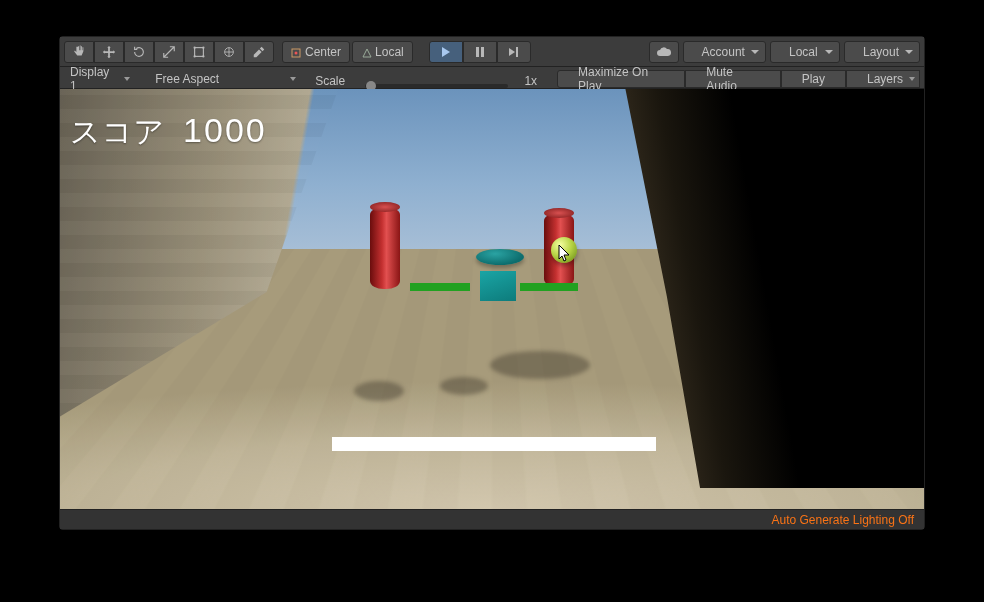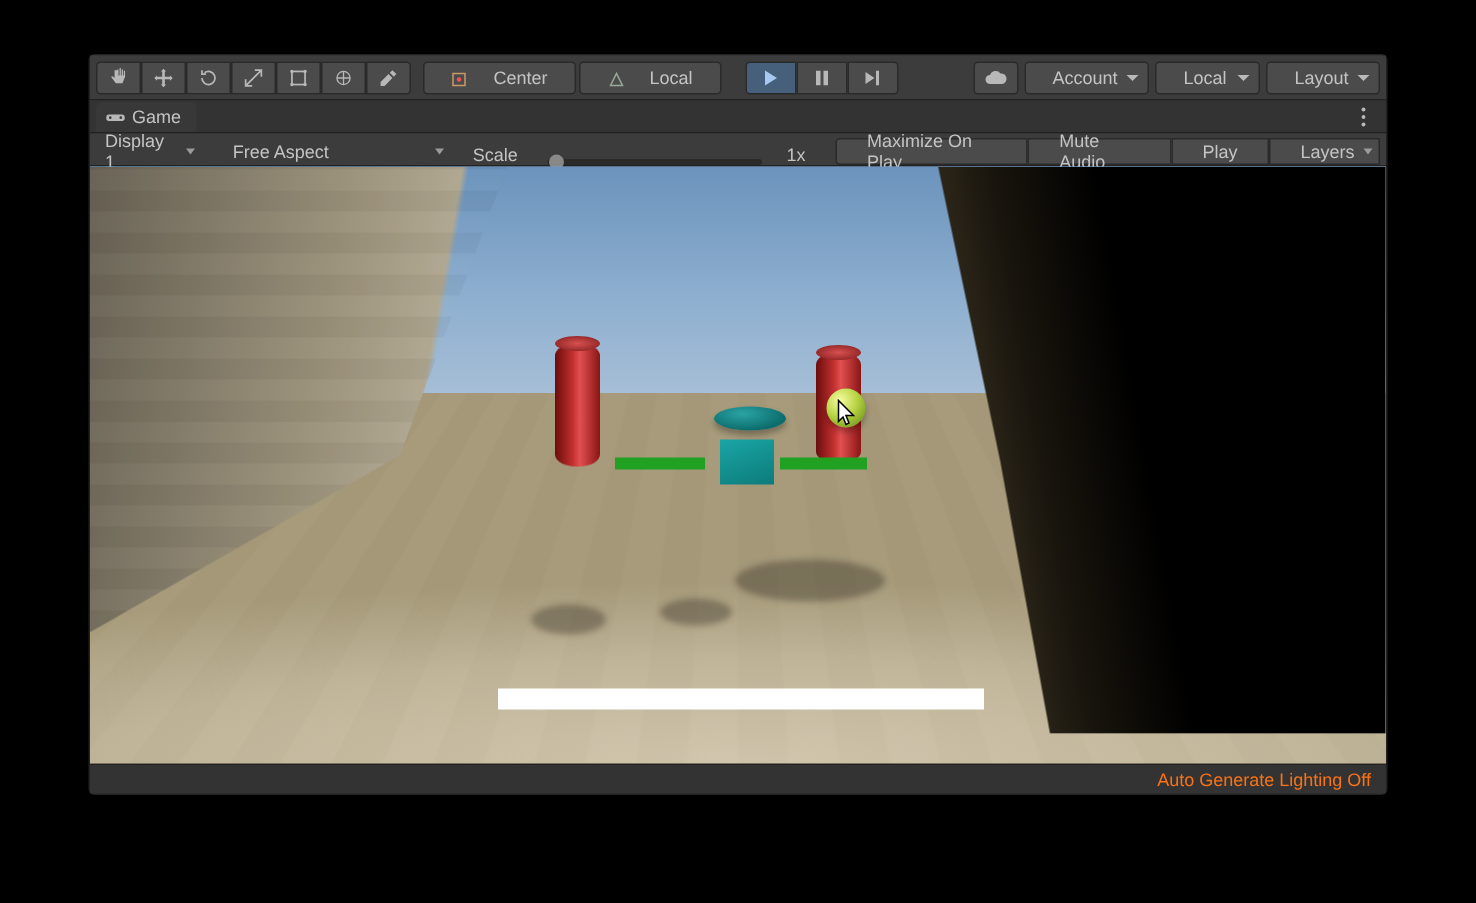--- a/index.html
+++ b/index.html
@@ -53,25 +53,25 @@
     color: #b8b8b8;
     cursor: pointer;
   }
   .tool-btn svg { width: 14px; height: 14px; }
   .tool-btn:first-child { border-radius: 3px 0 0 3px; }
   .tool-btn:last-child { border-radius: 0 3px 3px 0; }
   .toggle-btn {
     display: flex;
     align-items: center;
     height: 22px;
-    padding: 0 18px;
+    padding: 0 8px;
     background: #4b4b4b;
     border: 1px solid #2a2a2a;
     border-radius: 3px;
-    gap: 18px;
+    gap: 4px;
     cursor: pointer;
   }
   .toggle-btn .dot { width:10px; height:10px; display:inline-block; }
   .play-group { display:flex; margin: 0 auto 0 14px; }
   .play-btn {
     width: 34px; height: 22px;
     background: #4b4b4b;
     border: 1px solid #2a2a2a;
     display:flex; align-items:center; justify-content:center;
     cursor:pointer;
@@ -402,37 +402,20 @@
       </div>
       <div class="dropdown">
         <span>Local</span>
       </div>
       <div class="dropdown">
         <span>Layout</span>
       </div>
     </div>
   </div>
 
-  <div class="tab-row">
-    <div class="tab">
-      <svg viewBox="0 0 16 10">
-          <rect x="1" y="3" width="14" height="5" rx="2" fill="#b8b8b8"></rect>
-          <circle cx="4" cy="5.5" r="1" fill="#383838"></circle>
-          <circle cx="12" cy="5.5" r="1" fill="#383838"></circle>
-        </svg>
-      <span>Game</span>
-    </div>
-    <div class="context-dots">
-      <svg width="4" height="14" viewBox="0 0 4 14">
-          <circle cx="2" cy="2" r="1.3" fill="#b8b8b8"></circle>
-          <circle cx="2" cy="7" r="1.3" fill="#b8b8b8"></circle>
-          <circle cx="2" cy="12" r="1.3" fill="#b8b8b8"></circle>
-        </svg>
-    </div>
-  </div>
 
   <div class="game-toolbar">
     <div class="gt-dropdown">
       <span>Display 1</span>
     </div>
     <div class="gt-dropdown" style="min-width:150px">
       <span>Free Aspect</span>
     </div>
     <span class="gt-label">Scale</span>
     <div class="slider">
@@ -469,20 +452,22 @@
     <div class="cube"></div>
     <div class="bar-g b1"></div>
     <div class="bar-g b2"></div>
     <div class="ball"></div>
 
     <div class="shadow-blob sb1"></div>
     <div class="shadow-blob sb2"></div>
     <div class="shadow-blob sb3"></div>
 
     <div class="hud-score">
+      <span>スコア</span>
+      <span class="value">1000</span>
     </div>
     <div class="hud-bar"></div>
 
     <svg class="cursor" viewBox="0 0 14 20">
       <path d="M1 1l0 14 3-3 2 5 2-1-2-5 5 0z" fill="#fff" stroke="#000" stroke-width="1"></path>
     </svg>
   </div>
 
   <div class="status-bar">
     <span>Auto Generate Lighting Off</span>

